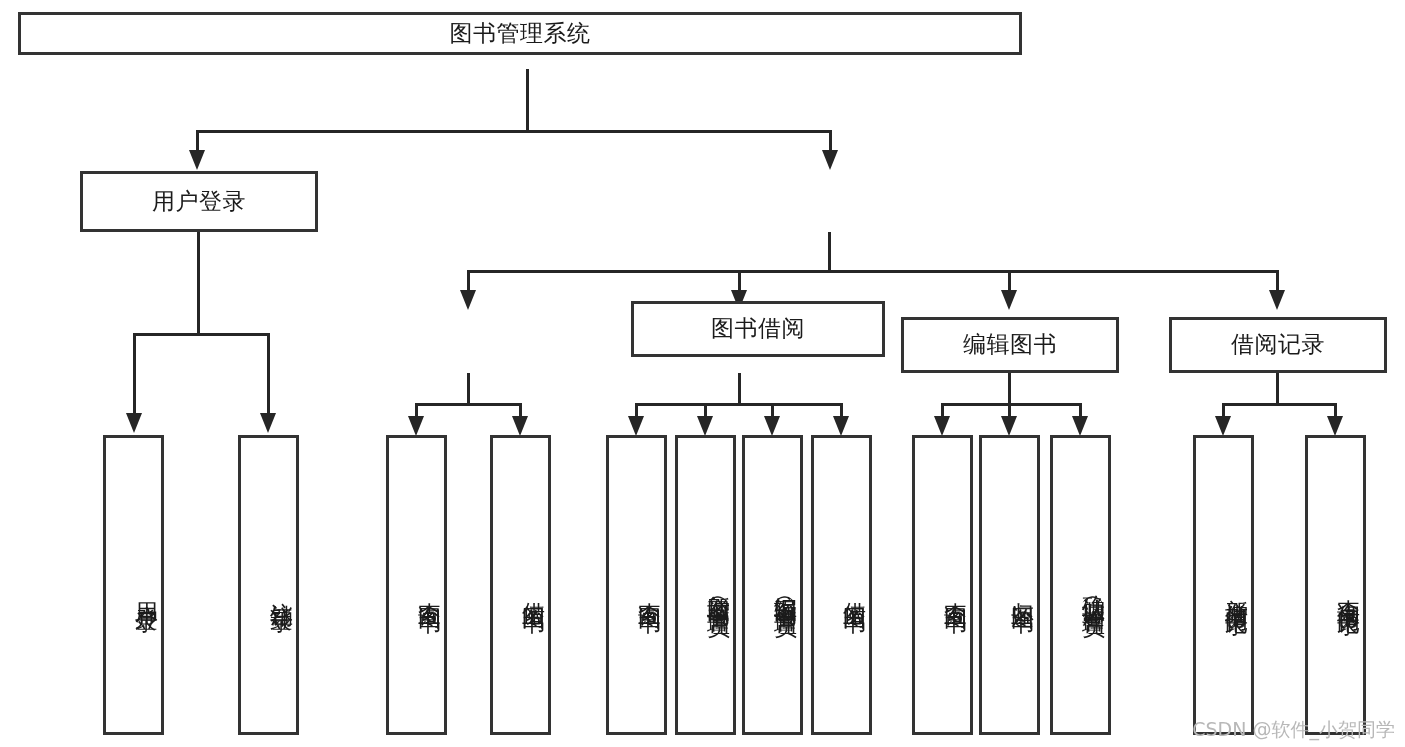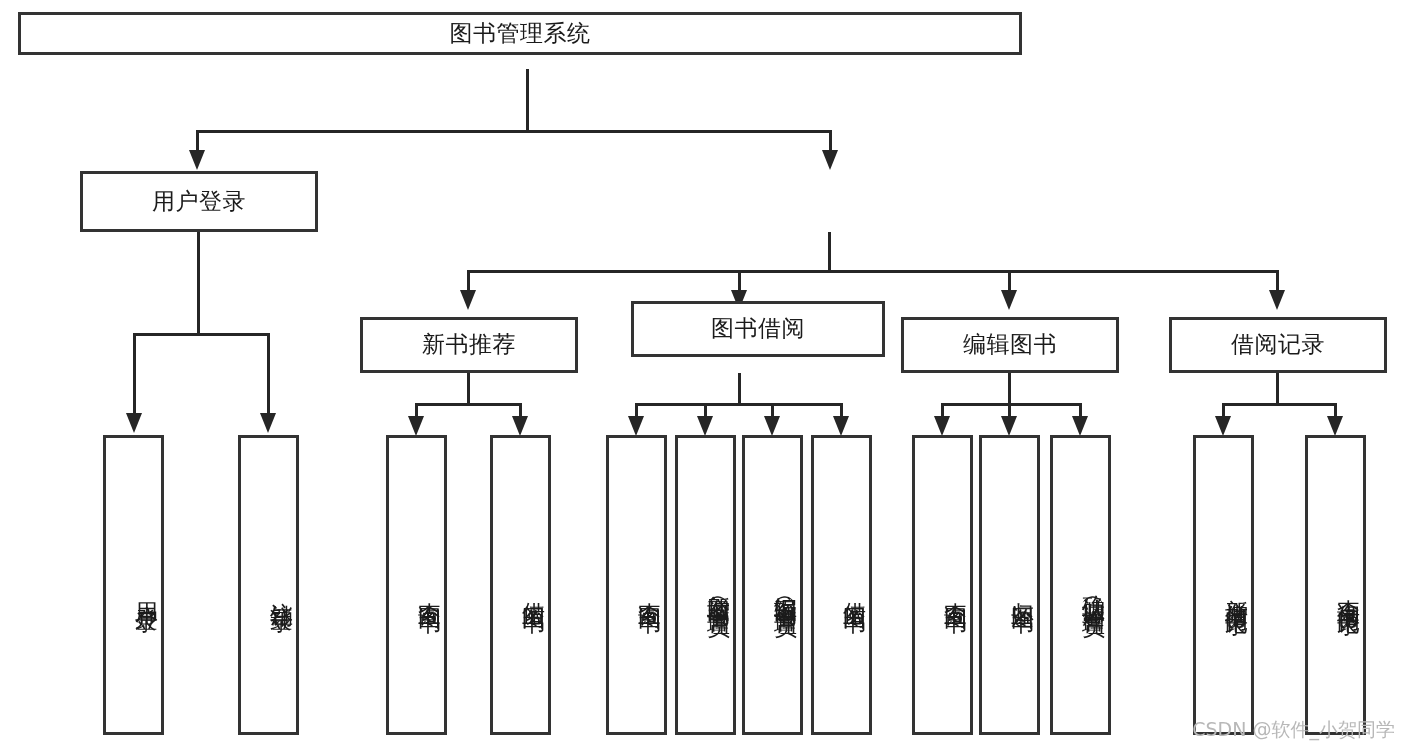--- a/index.html
+++ b/index.html
@@ -114,23 +114,20 @@
   <div class="hline" style="left:467px; top:270px; width:812px;"></div>
   <div class="vline" style="left:467px; top:270px; height:22px;"></div>
   <div class="vline" style="left:738px; top:270px; height:22px;"></div>
   <div class="vline" style="left:1008px; top:270px; height:22px;"></div>
   <div class="vline" style="left:1276px; top:270px; height:22px;"></div>
   <div class="arrow" style="left:460px; top:290px;"></div>
   <div class="arrow" style="left:731px; top:290px;"></div>
   <div class="arrow" style="left:1001px; top:290px;"></div>
   <div class="arrow" style="left:1269px; top:290px;"></div>
 
-  <div class="node h" style="left:360px; top:317px; width:218px; height:56px;">
-    <span class="label">新书推荐</span>
-  </div>
   <div class="node h" style="left:631px; top:301px; width:254px; height:56px;">
     <span class="label">图书借阅</span>
   </div>
   <div class="node h" style="left:901px; top:317px; width:218px; height:56px;">
     <span class="label">编辑图书</span>
   </div>
   <div class="node h" style="left:1169px; top:317px; width:218px; height:56px;">
     <span class="label">借阅记录</span>
   </div>
 

